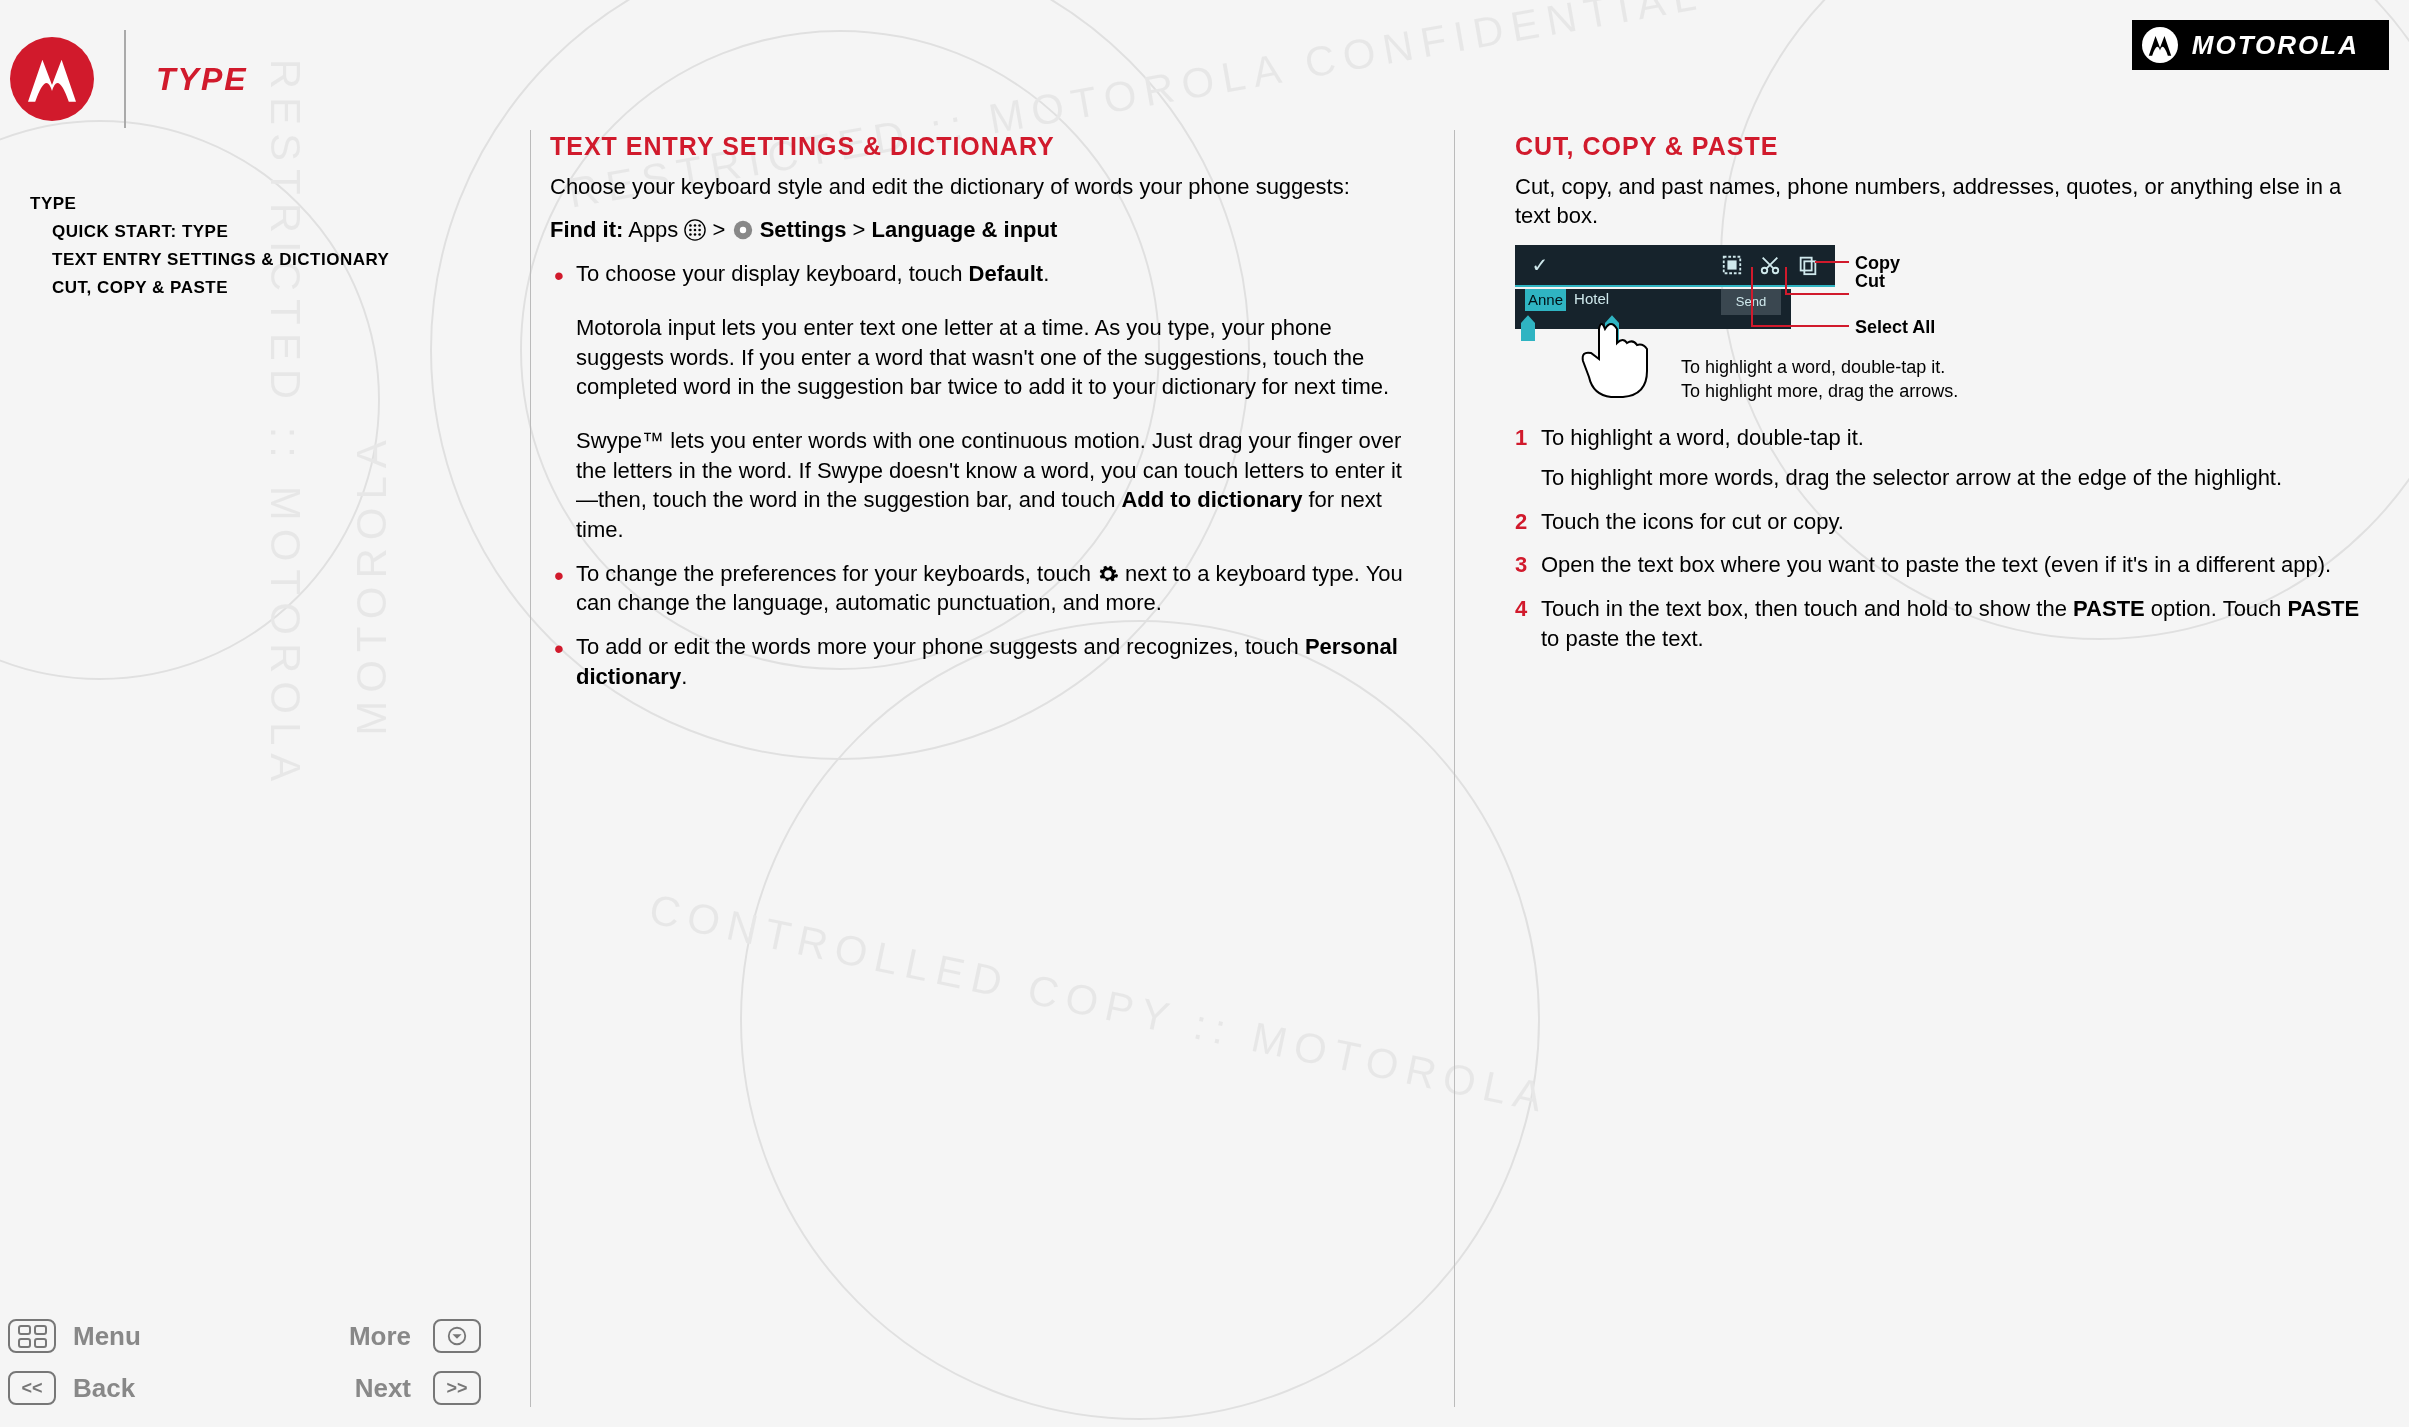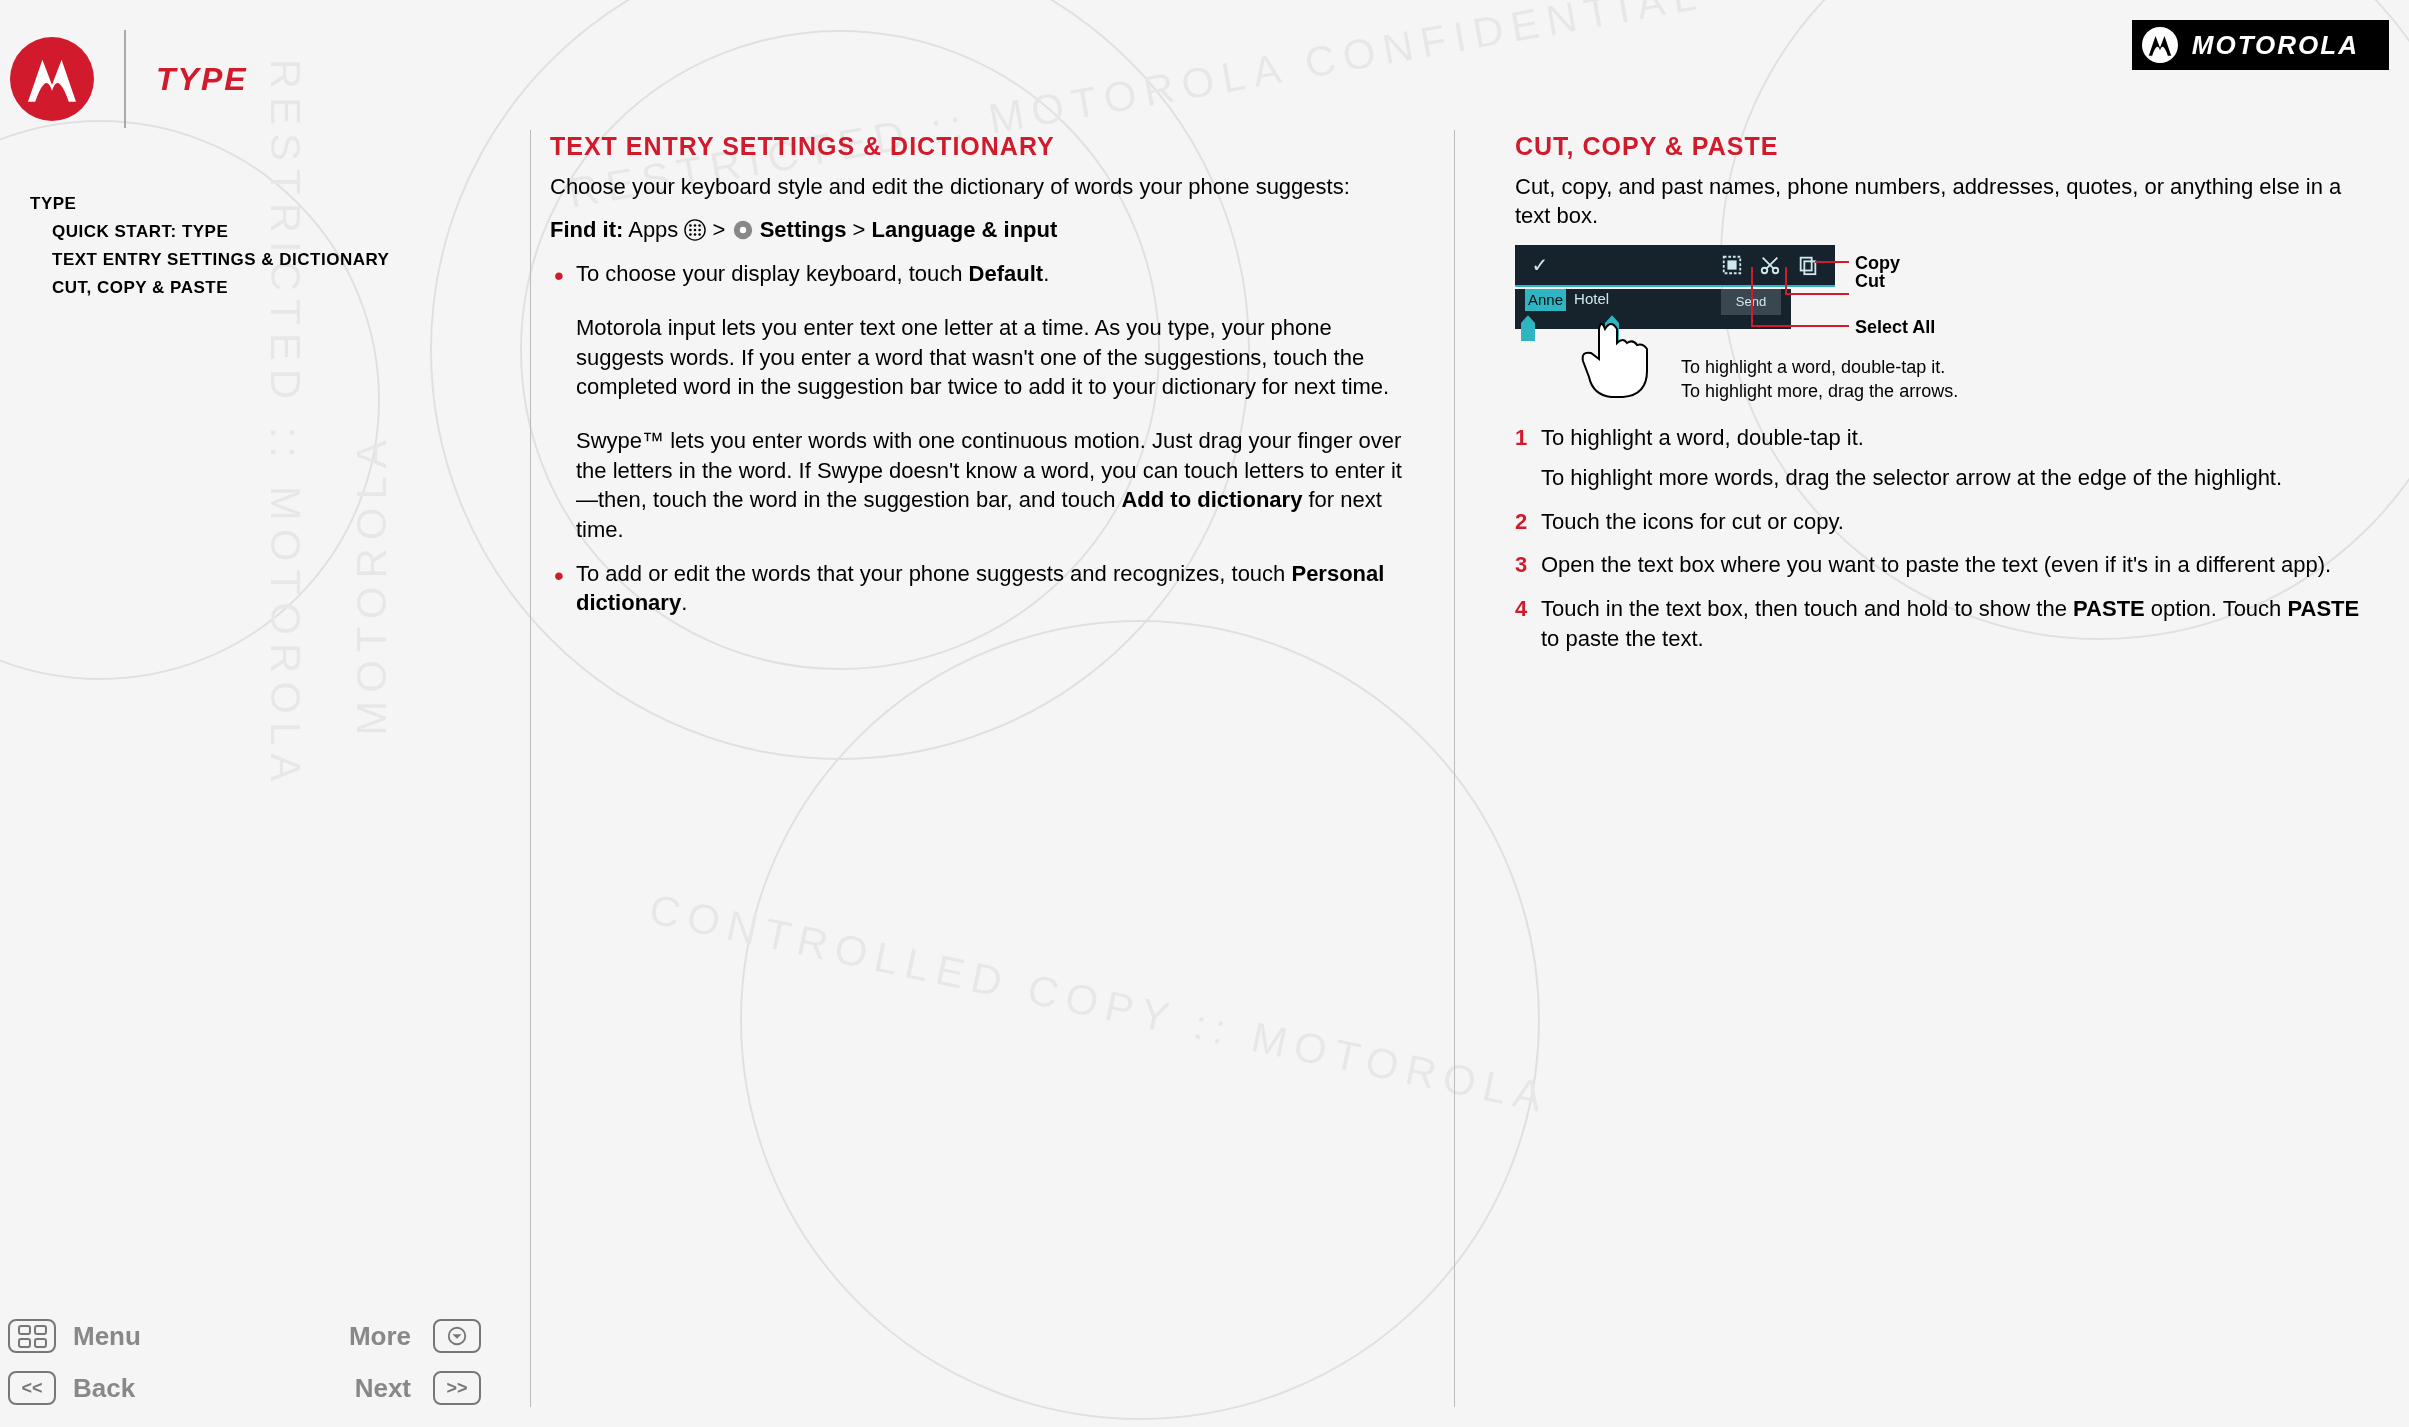--- a/index.html
+++ b/index.html
@@ -387,21 +387,28 @@
 
     <ul class="bullet-list">
       <li>
         <span>To choose your display keyboard, touch </span><span class="bold">Default</span><span>.</span>
         <div class="sub-para">Motorola input lets you enter text one letter at a time. As you type, your phone suggests words. If you enter a word that wasn't one of the suggestions, touch the completed word in the suggestion bar twice to add it to your dictionary for next time.</div>
         <div class="sub-para">
           <span>Swype™ lets you enter words with one continuous motion. Just drag your finger over the letters in the word. If Swype doesn't know a word, you can touch letters to enter it—then, touch the word in the suggestion bar, and touch </span><span class="bold">Add to dictionary</span><span> for next time.</span>
         </div>
       </li>
       <li>
-        <span>To add or edit the words that your phone suggests and recognizes, touch </span><span class="bold">Personal dictionary</span><span>.</span>
+        <span>To change the preferences for your keyboards, touch </span><span class="inline-icon">
+            <svg viewBox="0 0 24 24">
+              <path fill="#000" d="M12 8a4 4 0 1 0 0 8 4 4 0 0 0 0-8zm9 4l2 1-1 3-2-.5a9 9 0 0 1-1.5 1.5l.5 2-3 1-1-2h-2l-1 2-3-1 .5-2A9 9 0 0 1 6 16.5L4 17l-1-3 2-1v-2l-2-1 1-3 2 .5A9 9 0 0 1 7.5 6L7 4l3-1 1 2h2l1-2 3 1-.5 2A9 9 0 0 1 18 7.5l2-.5 1 3-2 1v2z"></path>
+            </svg>
+          </span><span> next to a keyboard type. You can change the language, automatic punctuation, and more.</span>
+      </li>
+      <li>
+        <span>To add or edit the words more your phone suggests and recognizes, touch </span><span class="bold">Personal dictionary</span><span>.</span>
       </li>
     </ul>
   </div>
 
   <div class="col-divider"></div>
 
   <div class="column">
     <div class="h-red">CUT, COPY &amp; PASTE</div>
     <p>Cut, copy, and past names, phone numbers, addresses, quotes, or anything else in a text box.</p>
 

